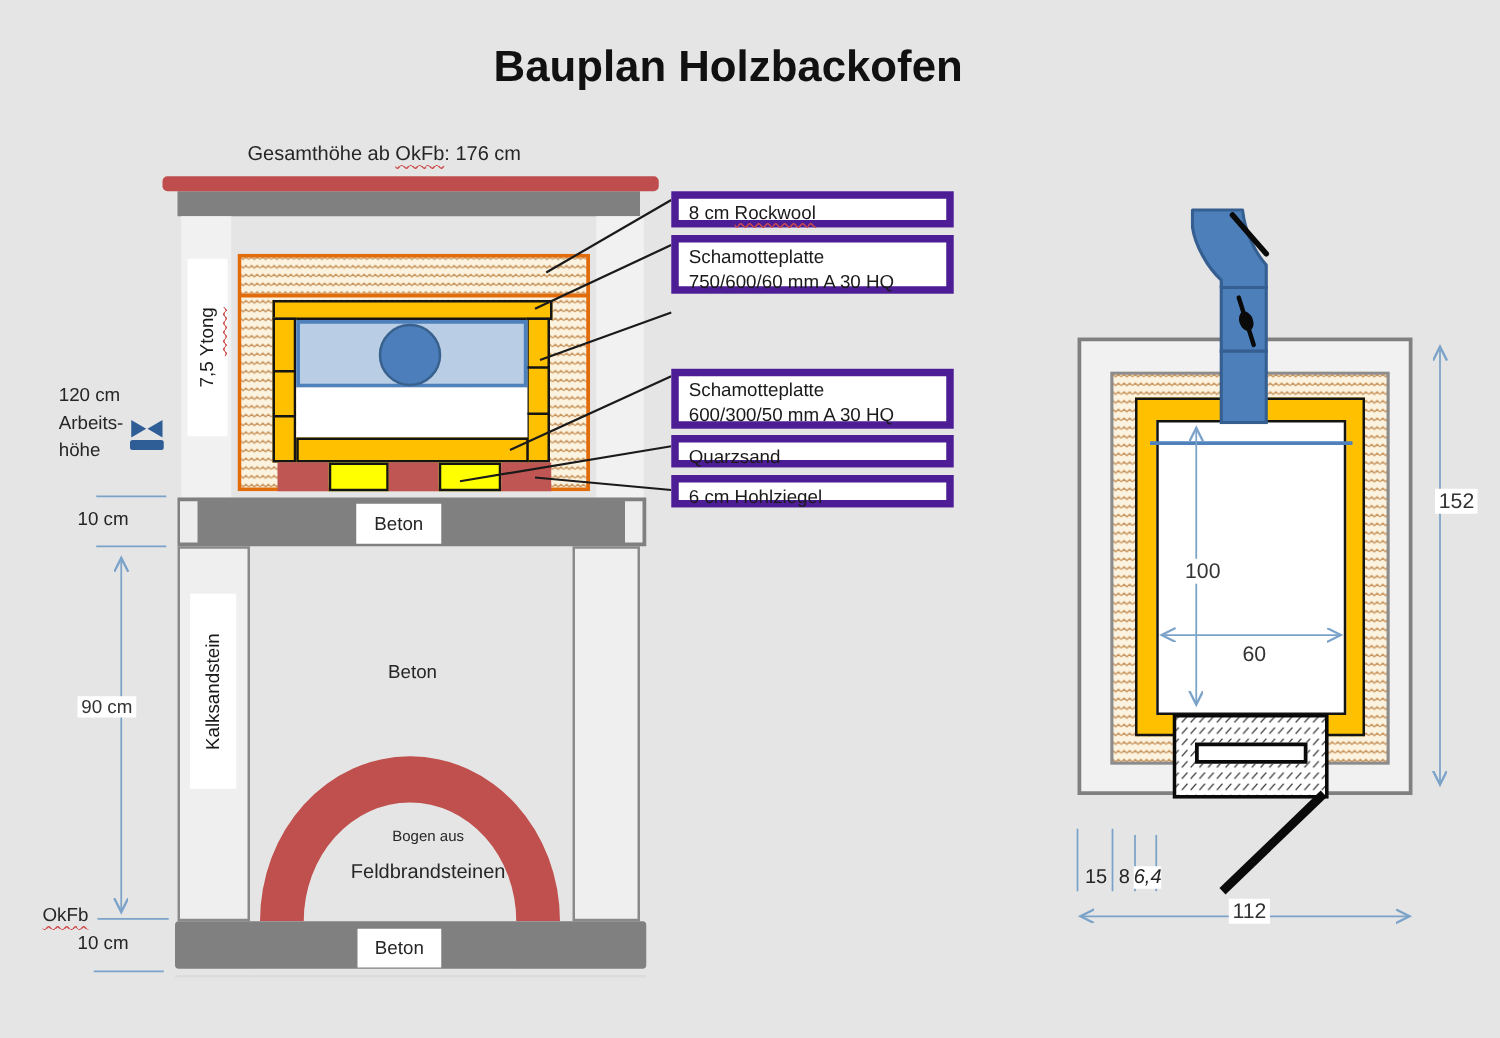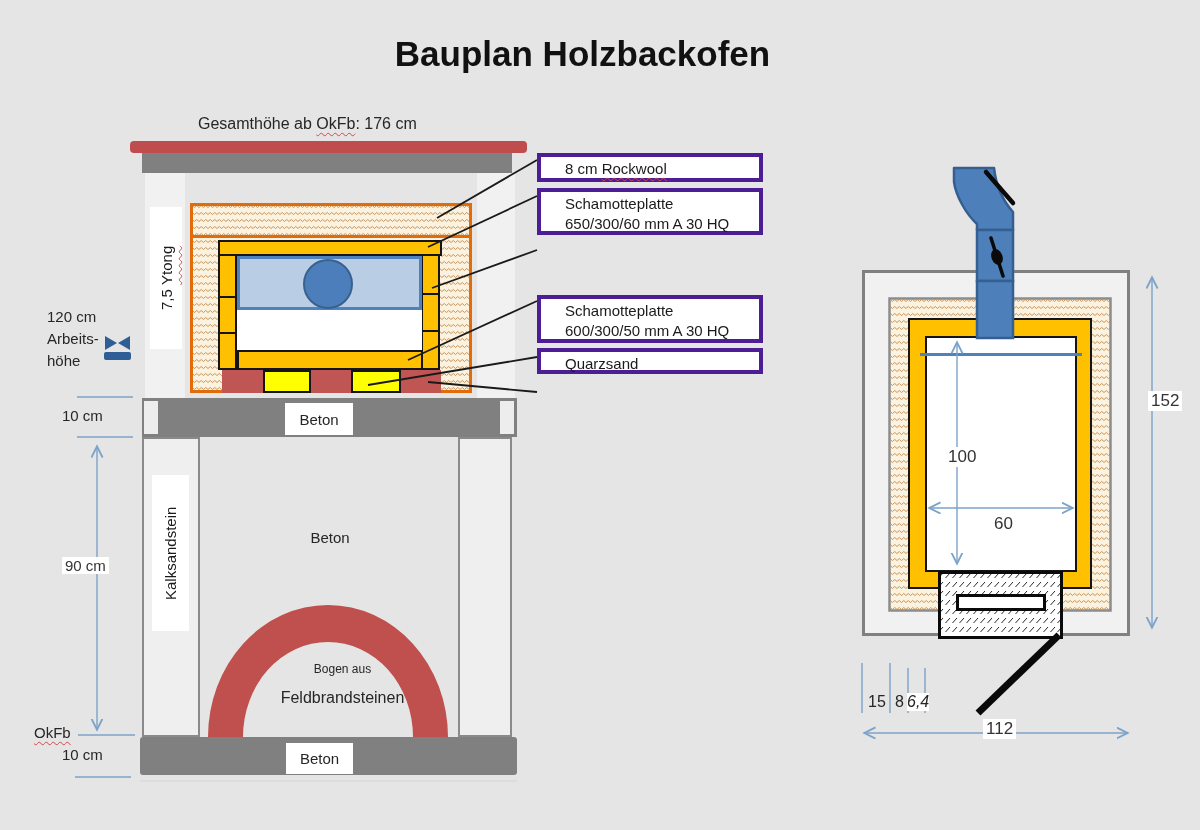--- a/index.html
+++ b/index.html
@@ -4,22 +4,22 @@
 <style>
   html,body{margin:0;padding:0;background:#fff;}
   #canvas{position:relative;width:1200px;height:830px;background:#e5e5e5;overflow:hidden;
           font-family:"Liberation Sans",sans-serif;color:#1a1a1a;}
   .abs{position:absolute;}
   .txt{position:absolute;font-size:15px;color:#262626;white-space:nowrap;}
   .wavy{text-decoration:underline;text-decoration-style:wavy;text-decoration-color:#cf4a4a;
         text-decoration-thickness:1px;text-underline-offset:3px;}
   #title{position:absolute;left:0;top:34px;width:1165px;text-align:center;
          font-size:35px;font-weight:700;color:#111;}
-  .callout{position:absolute;left:537px;width:226px;background:#fff;border:4px solid #4c1d95;
-           box-sizing:border-box;padding:2px 24px;font-size:15px;line-height:20px;z-index:6;}
+  .callout{position:absolute;left:537px;width:226px;background:#fff;border:6px solid #4c1d95;
+           box-sizing:border-box;padding:2px 8px;font-size:15px;line-height:20px;z-index:6;}
   .dimlabel{position:absolute;background:#fff;font-size:17px;color:#333;z-index:7;padding:0 3px;white-space:nowrap;}
   .vtext{writing-mode:vertical-rl;transform:rotate(180deg);display:flex;align-items:center;justify-content:center;}
   .betonbox{position:absolute;background:#fff;display:flex;align-items:center;justify-content:center;
             font-size:15px;color:#262626;z-index:3;}
   .blkline{position:absolute;background:#141414;z-index:3;}
   svg{display:block;}
   #overlay{position:absolute;left:0;top:0;z-index:5;pointer-events:none;}
 </style>
 </head>
 <body>
@@ -113,28 +113,31 @@
   <div class="txt" style="left:62px;top:407px;"><span>10 cm</span></div>
   <div class="dimlabel" style="left:62px;top:557px;font-size:15px;"><span>90 cm</span></div>
   <div class="txt wavy" style="left:34px;top:724px;"><span>OkFb</span></div>
   <div class="txt" style="left:62px;top:746px;"><span>10 cm</span></div>
 
   <div class="callout" style="top:153px;height:29px;">
     <span>8 cm </span><span class="wavy">Rockwool</span>
   </div>
   <div class="callout" style="top:188px;height:47px;">
     <span>Schamotteplatte</span><br>
-    <span>650/300/60  mm A 30 HQ</span>
+    <span>750/600/60  mm A 30 HQ</span>
   </div>
   <div class="callout" style="top:295px;height:48px;">
     <span>Schamotteplatte</span><br>
     <span>600/300/50  mm A 30 HQ</span>
   </div>
   <div class="callout" style="top:348px;height:26px;">
     <span>Quarzsand</span>
+  </div>
+  <div class="callout" style="top:380px;height:26px;">
+    <span>6 cm Hohlziegel</span>
   </div>
 
   <div class="abs" style="left:862px;top:270px;width:268px;height:366px;background:#f1f1f1;border:3px solid #808080;box-sizing:border-box;z-index:1;"></div>
   <svg class="abs" style="left:888px;top:297px;z-index:1;" width="224" height="315">
     <defs>
       <pattern id="zigB" width="9" height="7" patternUnits="userSpaceOnUse">
         <rect width="9" height="7" fill="#fbf3df"></rect>
         <path d="M0 4.5 L2.25 2.5 L4.5 4.5 L6.75 2.5 L9 4.5" stroke="#c9945c" stroke-width="1" fill="none"></path>
       </pattern>
     </defs>

